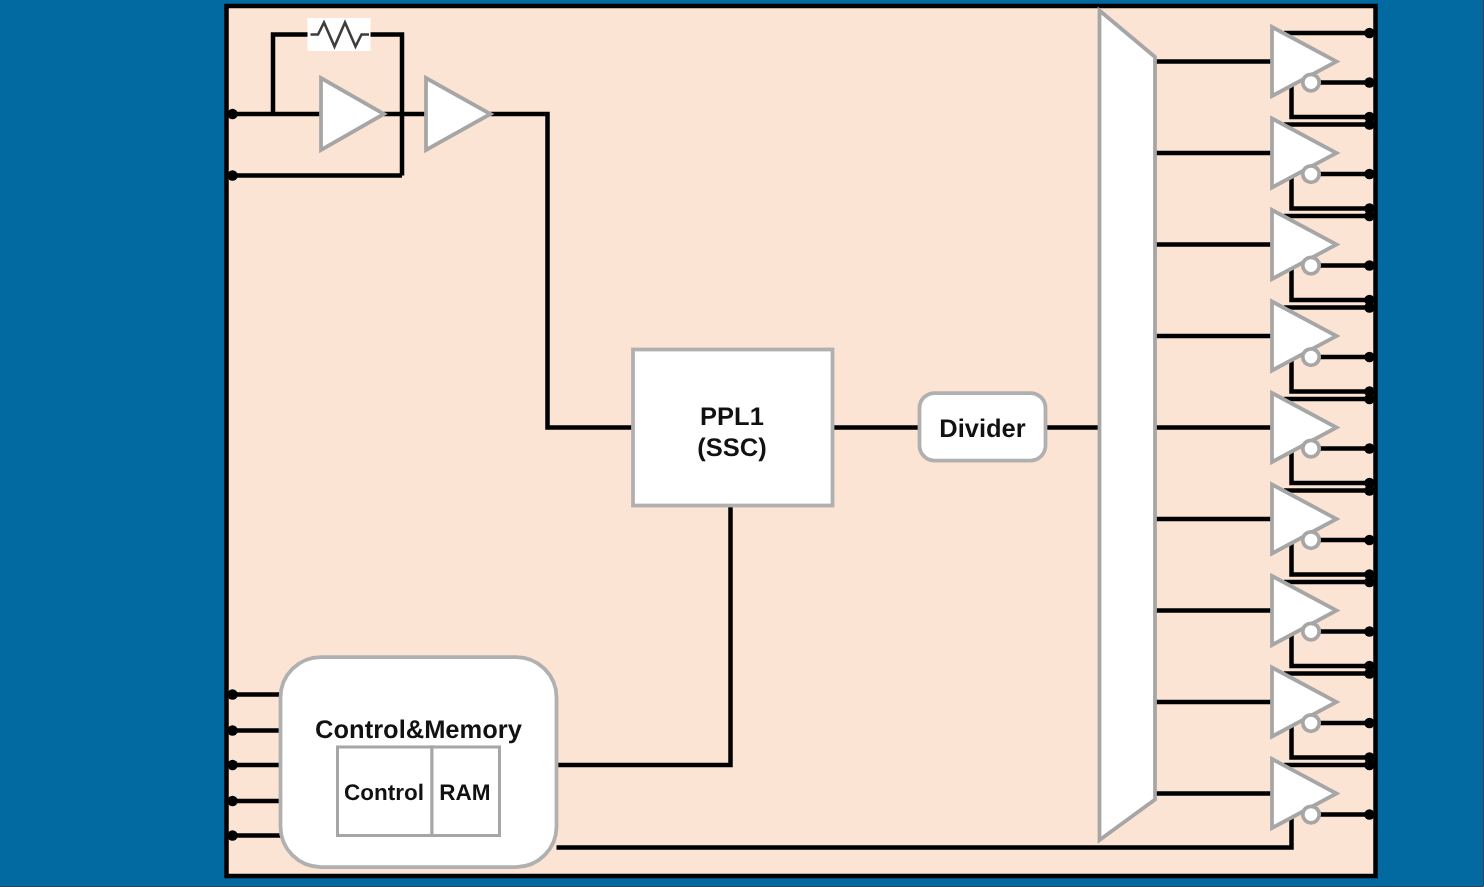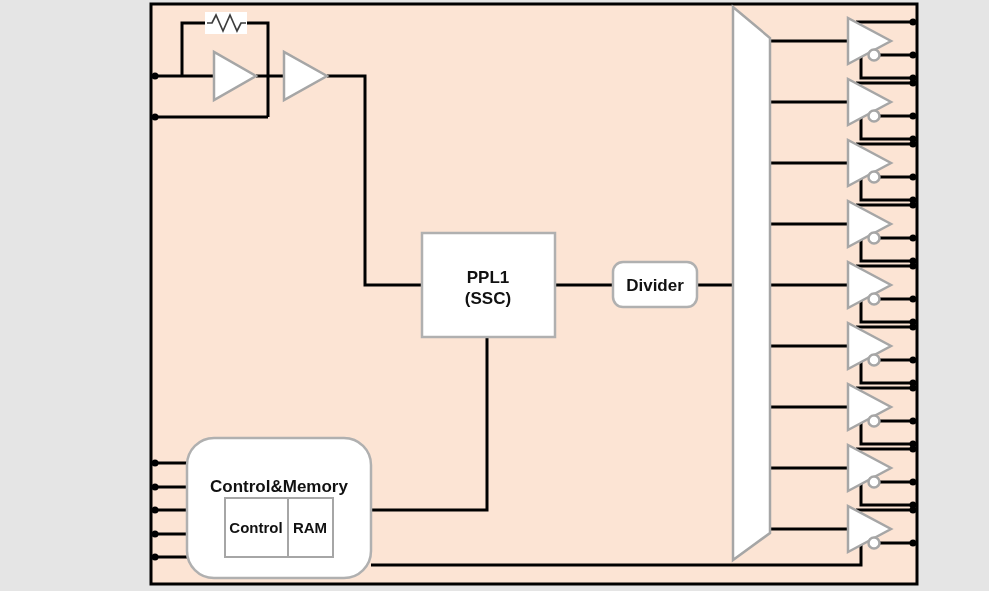--- a/index.html
+++ b/index.html
@@ -1,16 +1,16 @@
 <!DOCTYPE html>
 <html><head>
 <meta charset="utf-8">
 <style>
   html,body{margin:0;padding:0;background:#000;}
-  #stage{position:relative;width:989px;height:591px;background:#e5e5e5;overflow:hidden;
+  #stage{position:relative;width:989px;height:591px;background:#0369a1;overflow:hidden;
          font-family:"Liberation Sans", sans-serif;}
   svg{position:absolute;left:0;top:0;}
   .wire{fill:none;stroke:#000;stroke-width:3;}
   .thinwire{fill:none;stroke:#000;stroke-width:2.5;}
   .sym{fill:#fff;stroke:#a6a6a6;stroke-width:2.5;}
   .block{fill:#fff;stroke:#b0b0b0;stroke-width:2.5;}
   .block2{fill:#fff;stroke:#a6a6a6;stroke-width:2;}
   .dot{fill:#000;stroke:none;}
   .lbl{fill:#111;font-weight:bold;text-anchor:middle;font-size:17px;}
   .lbl-sm{fill:#111;font-weight:bold;text-anchor:middle;font-size:15px;}

